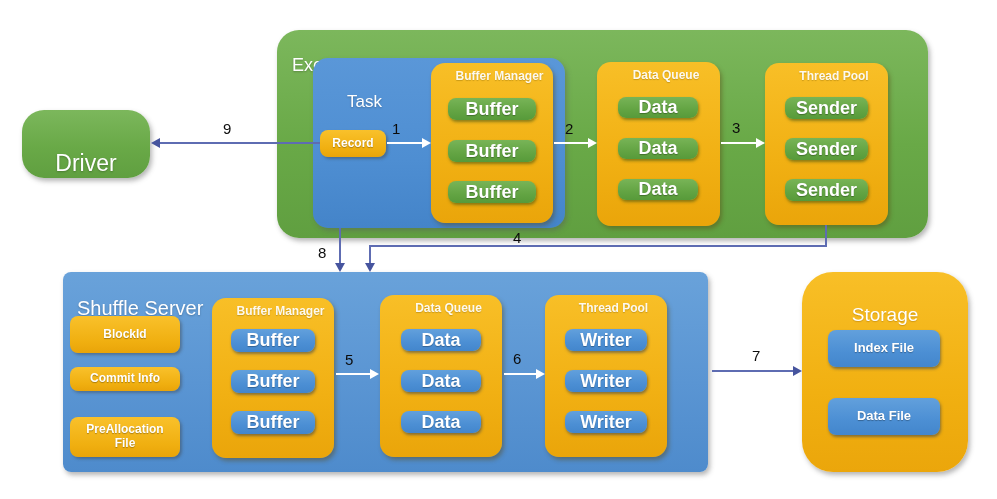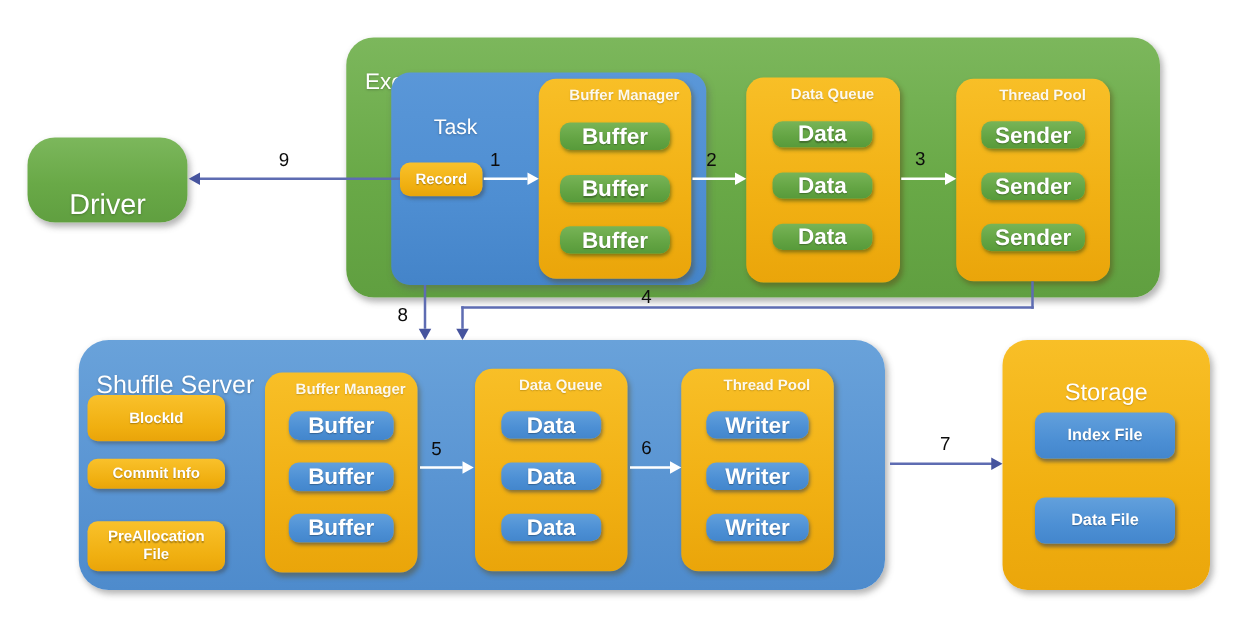--- a/index.html
+++ b/index.html
@@ -12,29 +12,29 @@
     position:absolute;
     box-shadow:2px 3px 5px rgba(90,90,90,.45);
     color:#fff;
   }
   .green-big {
     background:linear-gradient(180deg,#7cb75c 0%,#69a947 55%,#609f40 100%);
     border-radius:22px;
   }
   .blue-big {
     background:linear-gradient(180deg,#69a2da 0%,#5a95d3 55%,#4e8bcc 100%);
-    border-radius:24px;
+    border-radius:8px;
   }
   .blue-task {
     background:linear-gradient(180deg,#5a97d8 0%,#4e8ed2 60%,#4484c9 100%);
     border-radius:15px;
   }
   .yellow-big {
     background:linear-gradient(180deg,#f8bf27 0%,#f1b011 60%,#eba60b 100%);
-    border-radius:20px;
+    border-radius:31px;
   }
   .yellow-sub {
     background:linear-gradient(180deg,#f8bf27 0%,#f1b013 60%,#eaa50a 100%);
     border-radius:14px;
     box-shadow:2px 3px 4px rgba(90,70,20,.45);
   }
   .yellow-item {
     background:linear-gradient(180deg,#f9c12b 0%,#f0af10 70%,#e9a409 100%);
     border-radius:8px;
     box-shadow:2px 2px 3px rgba(60,60,60,.4);

